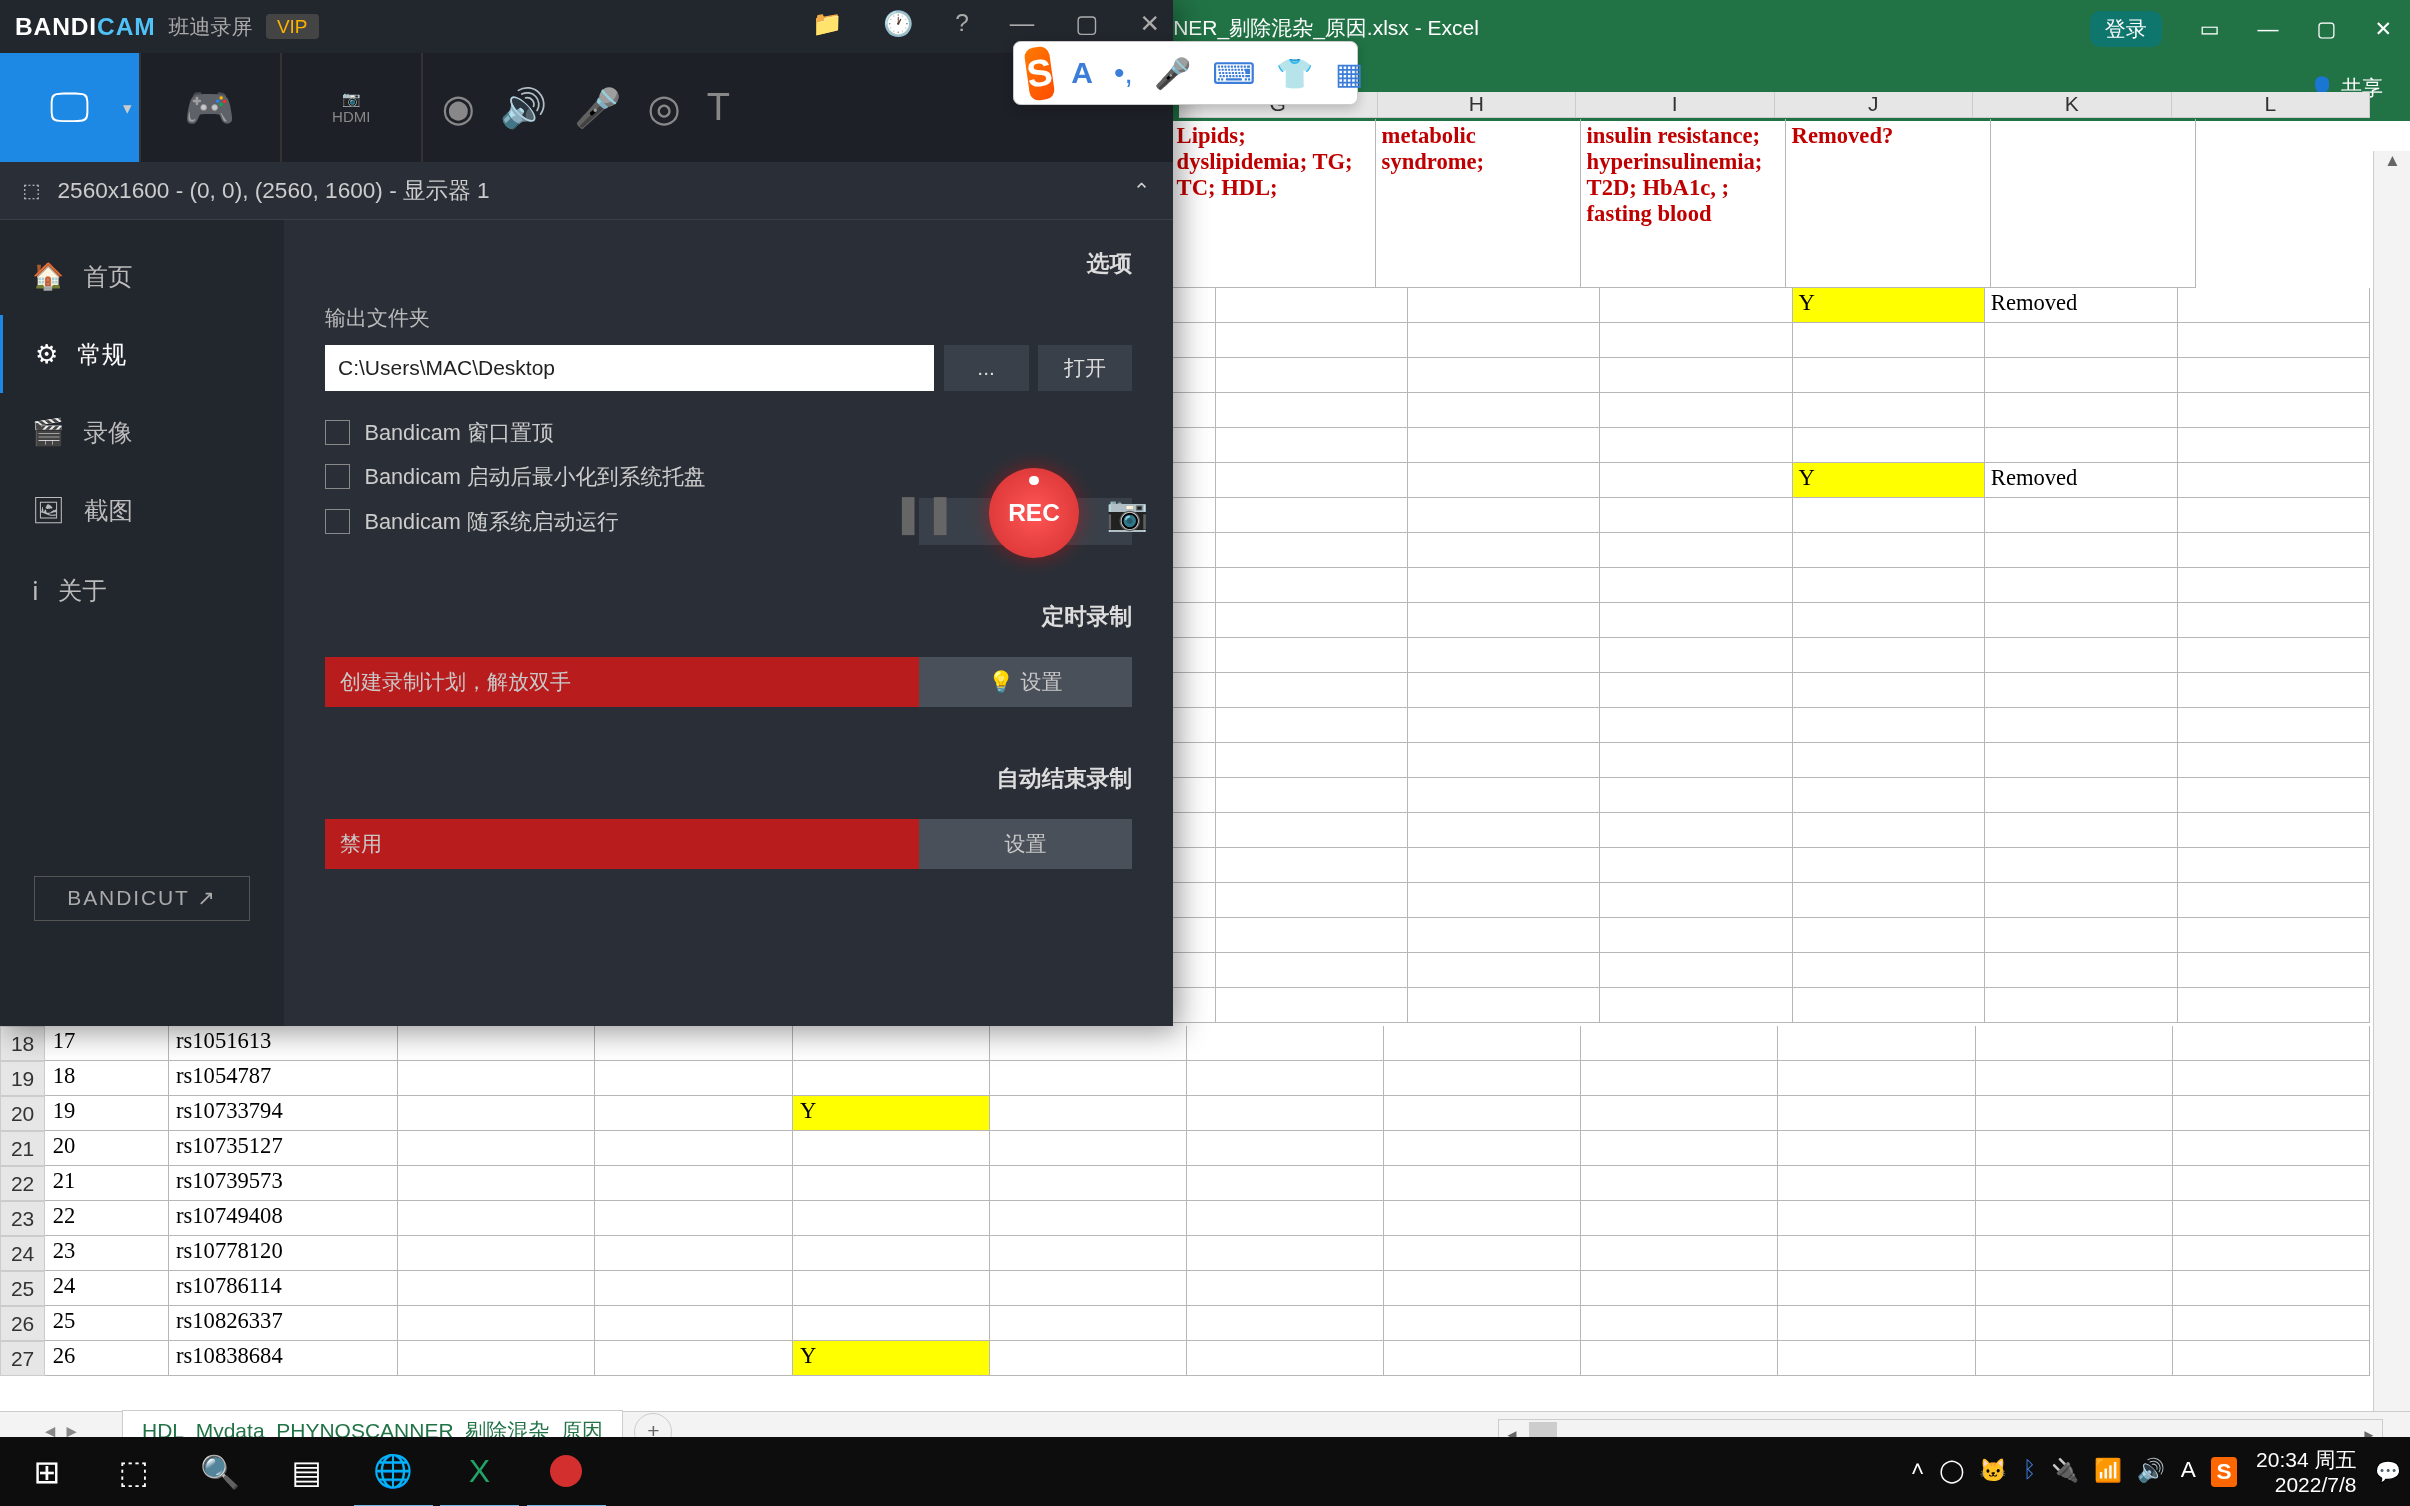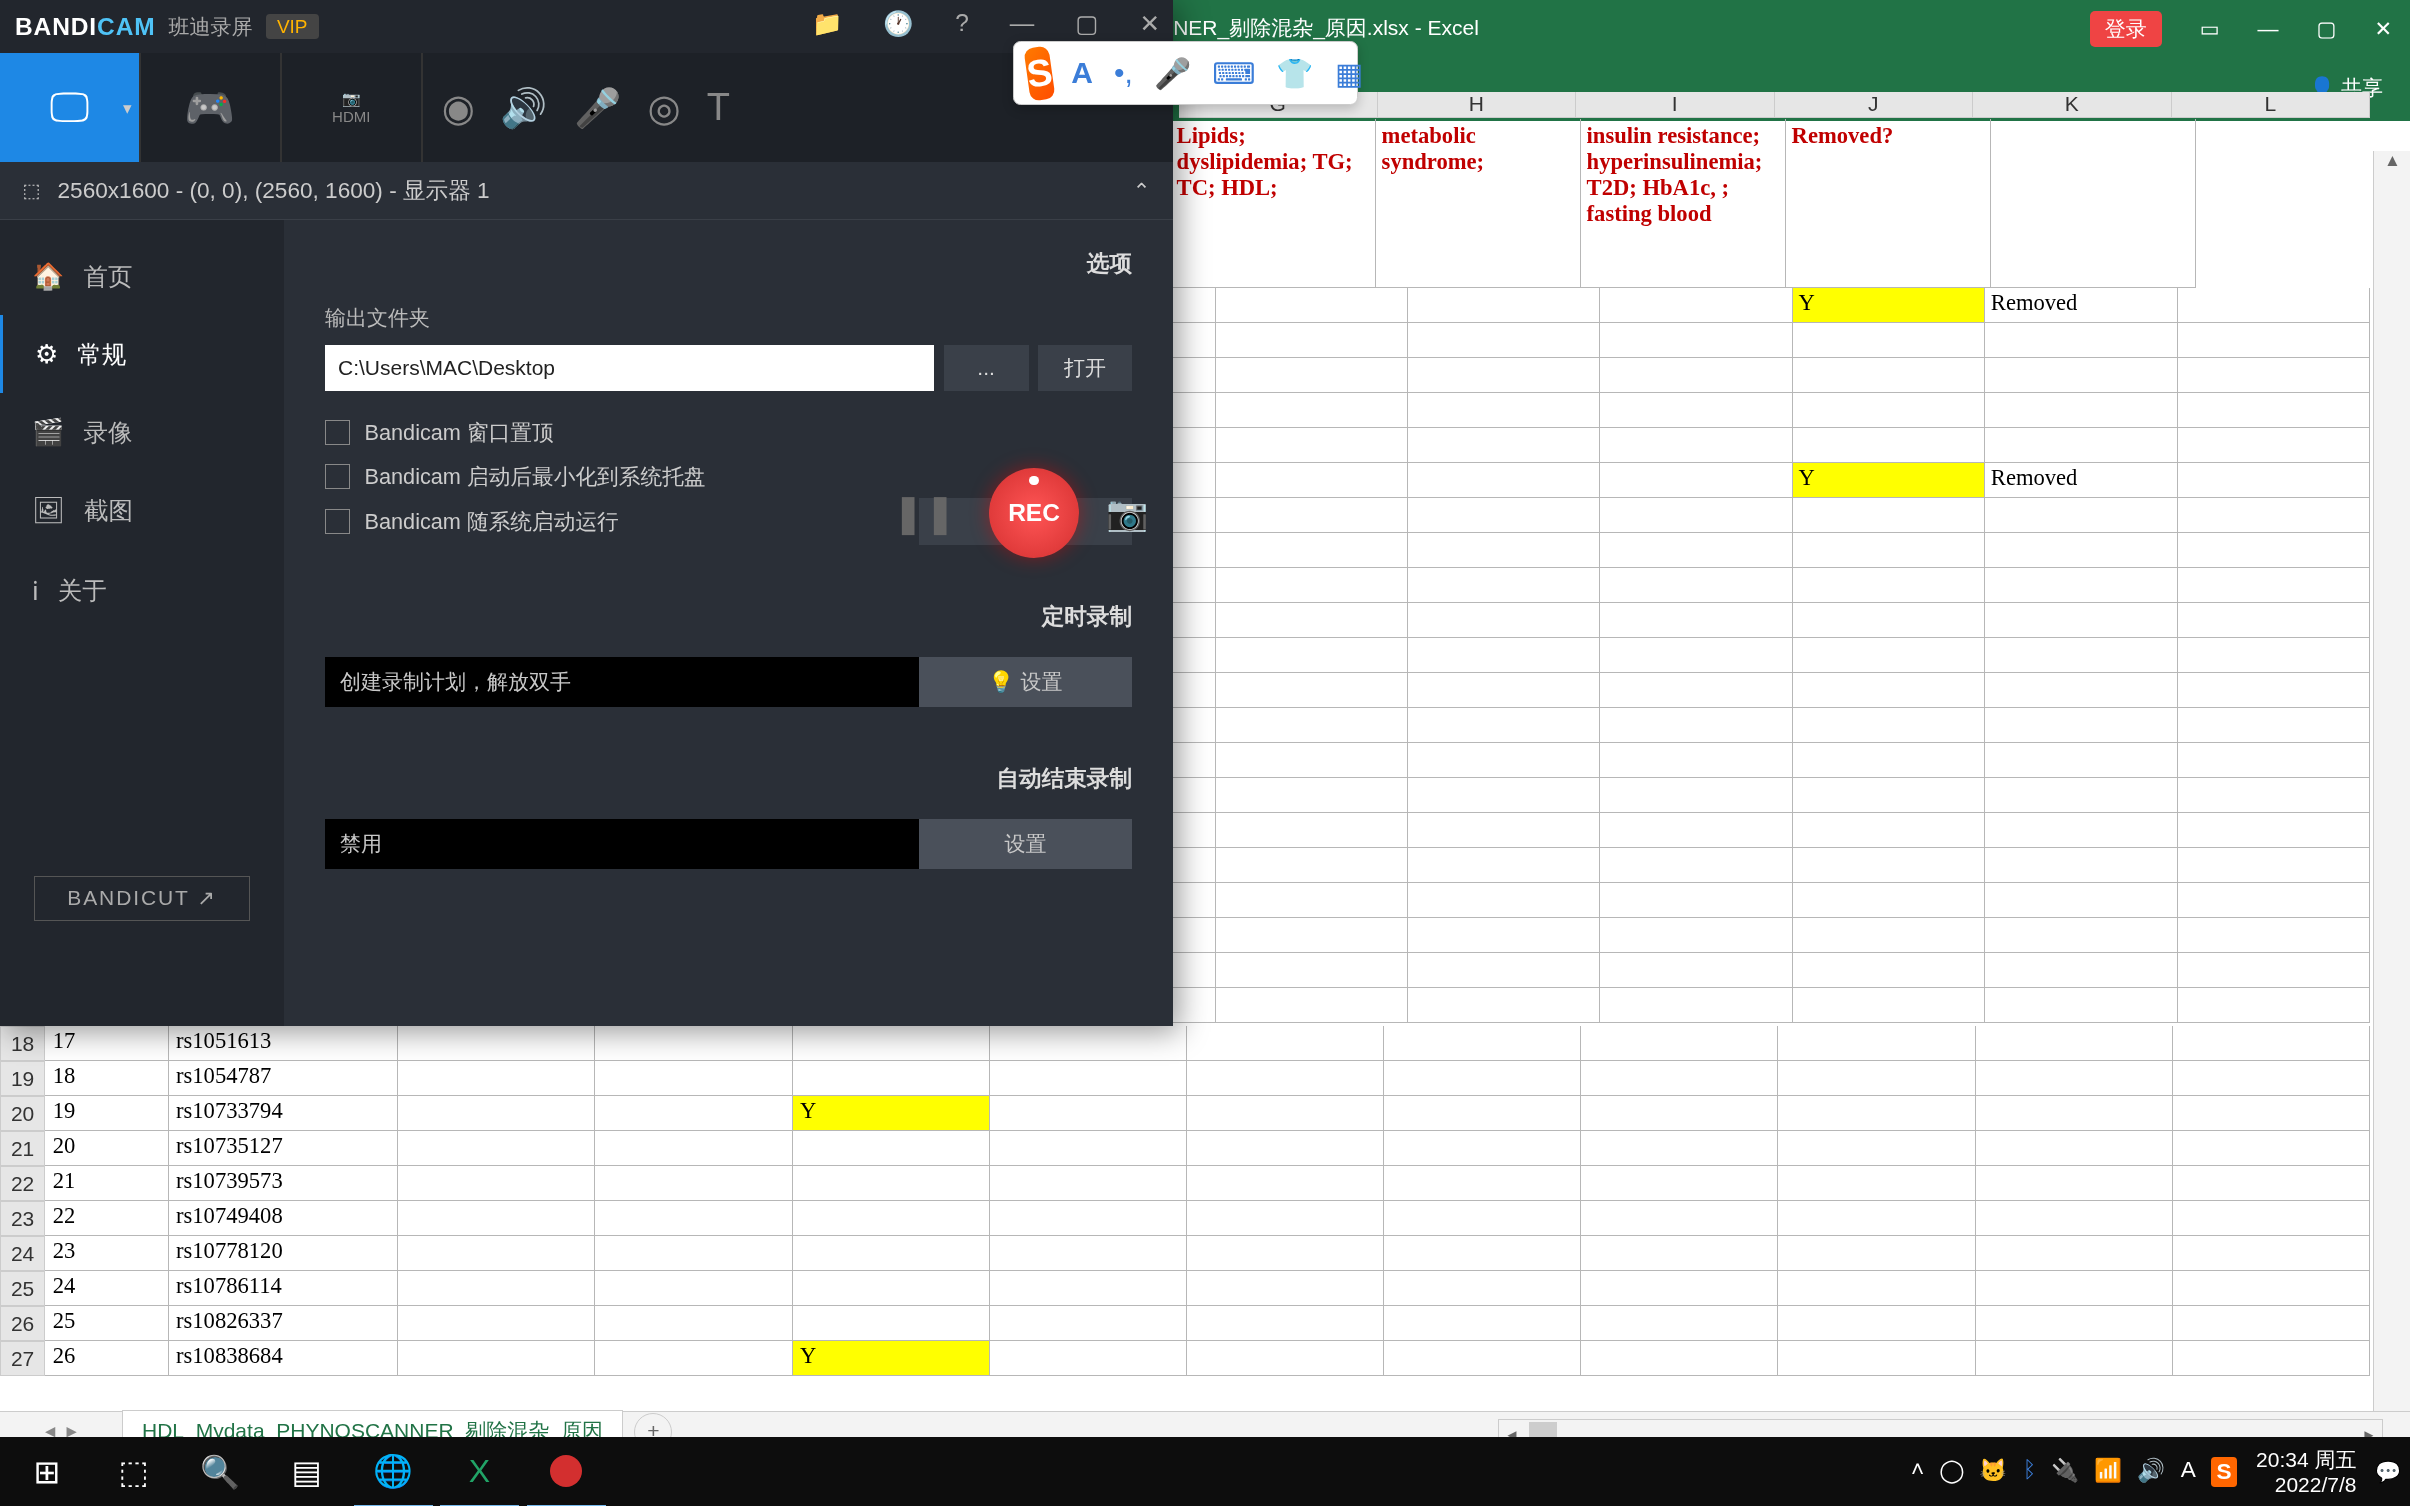--- a/index.html
+++ b/index.html
@@ -2,21 +2,21 @@
 <html style="font-size:15px"><head>
 <meta charset="utf-8">
 <style>
 * { margin: 0; padding: 0; box-sizing: border-box; font-family: "Microsoft YaHei", "Segoe UI", sans-serif; }
 body { width: 2411px; height: 1507px; overflow: hidden; background: #fff; position: relative; transform-origin: top left; }
 
 
 .excel-titlebar { position: absolute; top: 0; left: 0; right: 0; height: 55px; background: #217346; display: flex; align-items: center; color: #fff; }
 .excel-filename { margin-left: 1158px; font-size: 21px; }
 .excel-tbtns { position: absolute; right: 19px; top: 11.3px; display: flex; gap: 38px; align-items: center; font-size: 21px; }
-.excel-login { background: #ef4444; padding: 3.8px 15px; border-radius: 5px; font-family: Liberation Mono, monospace; }
+.excel-login { background: #0f766e; padding: 3.8px 15px; border-radius: 10px; font-family: Liberation Mono, monospace; }
 .excel-ribbon { position: absolute; top: 55px; left: 0; right: 0; height: 66px; background: #217346; color: #fff; display: flex; align-items: center; }
 .excel-share { position: absolute; right: 28px; top: 19px; font-size: 21px; }
 .excel-search { position: absolute; left: 1281px; top: 19px; font-size: 21px; display:flex; align-items:center; gap:9.4px; }
 .col-headers { position: absolute; top: 92px; left: 1179px; right: 41px; height: 26px; display: flex; background:#e6e6e6; }
 .col-headers div { border-right: 0.9px solid #ccc; border-bottom:0.9px solid #ccc; text-align: center; font-size: 21px; color:#333; }
 .cw-g{width:205px;} .cw-h{width:205px;} .cw-i{width:205px;} .cw-j{width:205px;} .cw-k{width:205px;} .cw-l{width:205px;}
 
 .header-row { position: absolute; top: 119px; left: 1171px; right: 41px; height: 169px; display: flex; }
 .header-row .hcell { width: 205px; border-right: 0.9px solid #b7b7b7; border-bottom:0.9px solid #b7b7b7; padding: 3.8px 5.6px; font-size: 22.6px; font-weight: bold; font-family: "Times New Roman", serif; color: #c00000; }
 .hcell.partial{width:47px; overflow:hidden;}
@@ -91,21 +91,21 @@
 .bc-sec-title { font-size: 22.6px; margin-bottom: 24.5px; color:#ddd; font-weight:bold;text-align:right;}
 .bc-label { font-size: 21px; margin-bottom: 13px; color:#bbb;}
 .bc-row { display: flex; gap: 9.4px; margin-bottom: 19px; }
 .bc-input { flex:1; background:#fff; color:#222; padding:9.4px 13px; font-size:21px; border:none; }
 .bc-btn { background:#3a4049; color:#ddd; padding:9.4px 26px; font-size:21px; border:none; cursor:pointer; min-width:85px; text-align:center;}
 .bc-btn.sm{padding:9.4px 17px;}
 .bc-check { display:flex; align-items:center; gap:15px; font-size:21.7px; color:#ccc; padding:7.5px 0;}
 .bc-check .box{width:24.5px; height:24.5px; border:1.9px solid #888;}
 .bc-adv{margin-left:auto;}
 .bc-plan-row{display:flex; margin-top:9.4px;}
-.bc-plan-txt{flex:1; background:#000000; padding:11.3px 15px; font-size:21px;}
+.bc-plan-txt{flex:1; background:#b91c1c; padding:11.3px 15px; font-size:21px;}
 .bc-plan-btn{width:213px; background:#4a505a; text-align:center; padding:11.3px; font-size:21px; cursor:pointer;}
 
 
 .ime-bar { position: absolute; top: 41px; left: 1013px; width: 345px; height: 64px; background: #fff; border: 0.9px solid #ccc; border-radius: 7.5px; display: flex; align-items: center; gap: 19px; padding: 0 13px; box-shadow: 0 3.8px 11.3px rgba(0,0,0,0.2);}
 .ime-logo{width:53px;height:53px;border-radius:9.4px;background:linear-gradient(135deg,#ff7a00,#ff4d00);color:#fff;font-size:38px;font-weight:bold;display:flex;align-items:center;justify-content:center;transform:rotate(-8deg);}
 .ime-icons{display:flex;gap:21px;font-size:30px;color:#3b7dd8;}
 
 
 .taskbar { position: absolute; bottom: 0; left: 0; right: 0; height: 70px; background: #0d0d0d; display: flex; align-items: center; z-index: 100; }
 .tb-left{display:flex; align-items:center; gap:7.5px; padding-left:7.5px;}

